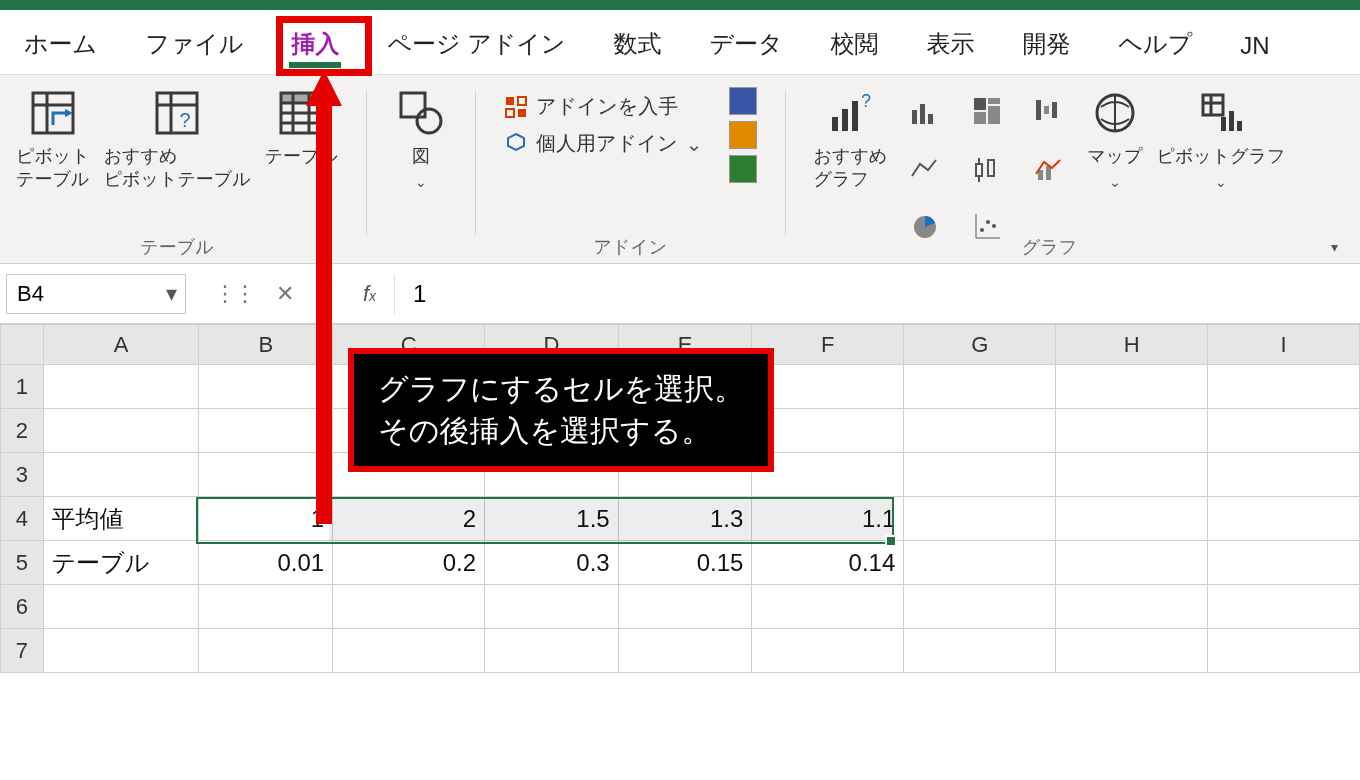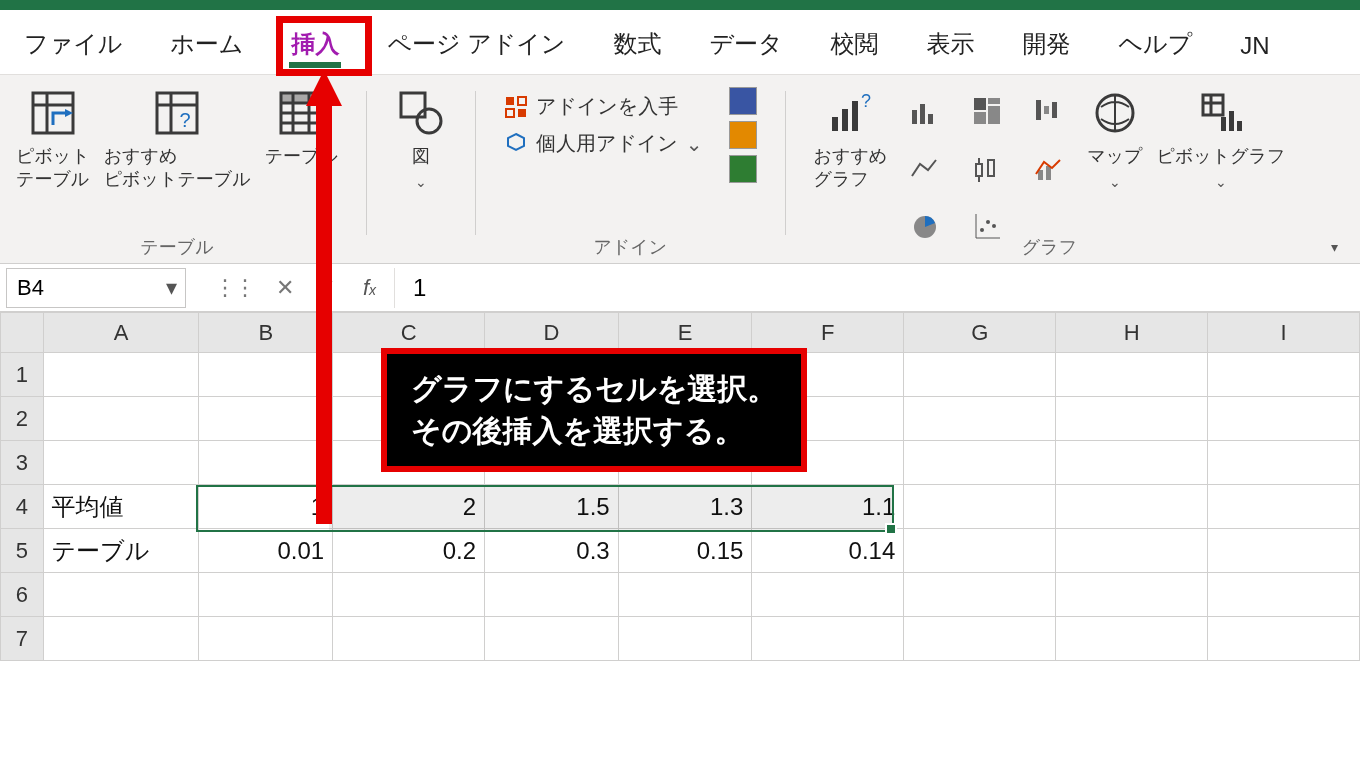--- a/index.html
+++ b/index.html
@@ -32,21 +32,21 @@
   
   .addin-list { display:flex; flex-direction:column; gap: 10px; padding-top:6px; }
   .addin-list .row { display:flex; align-items:center; gap:8px; font-size:20px; color:#333; }
   .addin-square { width:28px; height:28px; background:#fff; border:1px solid #999; }
 
   
   .mini-grid { display:grid; grid-template-columns: repeat(3, 48px); grid-auto-rows: 48px; gap: 10px 14px; }
   .mini-grid .mi { width:48px; height:48px; display:flex; align-items:center; justify-content:center; cursor:pointer; }
 
   
-  .formula-row { display:flex; align-items:center; height: 48px; border-bottom:1px solid #d0cfce; background:#fff; }
+  .formula-row { display:flex; align-items:center; height: 60px; border-bottom:1px solid #d0cfce; background:#fff; }
   .namebox { width: 180px; height: 40px; margin:4px 0 4px 6px; border:1px solid #c7c6c5; display:flex; align-items:center; padding:0 28px 0 10px; font-size:22px; position:relative; cursor:text;}
   .namebox::after { content:"▾"; position:absolute; right:8px; color:#555; }
   .fx-btns { display:flex; gap:22px; padding: 0 28px; color:#777; font-size:22px; }
   .fx-label { font-style: italic; font-size:22px; color:#555; padding-right:18px; }
   .fbar { flex:1; height:40px; border-left:1px solid #e1dfdd; padding-left:18px; font-size:24px; display:flex; align-items:center; cursor:text; }
 
   
   .grid-wrap { position:relative; }
   table.sheet { border-collapse: collapse; table-layout: fixed; width: 100%; }
   .sheet th, .sheet td { border: 1px solid #d0cfce; }
@@ -59,34 +59,34 @@
 
   
   .sel { position:absolute; border:2px solid #217346; pointer-events:none; }
   .sel::after { content:""; position:absolute; right:-5px; bottom:-5px; width:8px; height:8px; background:#217346; border:2px solid #fff; }
   .sel-grey { position:absolute; background:rgba(0,0,0,0.07); pointer-events:none; }
 
   
   .hl-active-tab { position:absolute; border:7px solid #e60000; pointer-events:none; }
   .arrow-shaft { position:absolute; background:#e60000; pointer-events:none; }
   .arrow-head { position:absolute; width:0; height:0; border-left:18px solid transparent; border-right:18px solid transparent; border-bottom:36px solid #e60000; pointer-events:none; }
-  .callout { position:absolute; background:#000; color:#fff; font-size:30px; line-height:1.4; padding:14px 24px; border:6px solid #e60000; font-weight:700;margin-left:33px; }
+  .callout { position:absolute; background:#000; color:#fff; font-size:30px; line-height:1.4; padding:14px 24px; border:6px solid #e60000; font-weight:400; }
 
   svg { display:block; }
 </style>
 </head>
 <body>
 
 <div class="app">
 
   <div class="titlebar"></div>
 
   <div class="tabs">
+    <div class="tab">ホーム</div>
     <div class="tab">ファイル</div>
-    <div class="tab">ホーム</div>
     <div class="tab active">挿入</div>
     <div class="tab">ページ アドイン</div>
     <div class="tab">数式</div>
     <div class="tab">データ</div>
     <div class="tab">校閲</div>
     <div class="tab">表示</div>
     <div class="tab">開発</div>
     <div class="tab">ヘルプ</div>
     <div class="tab">JN</div>
   </div>

